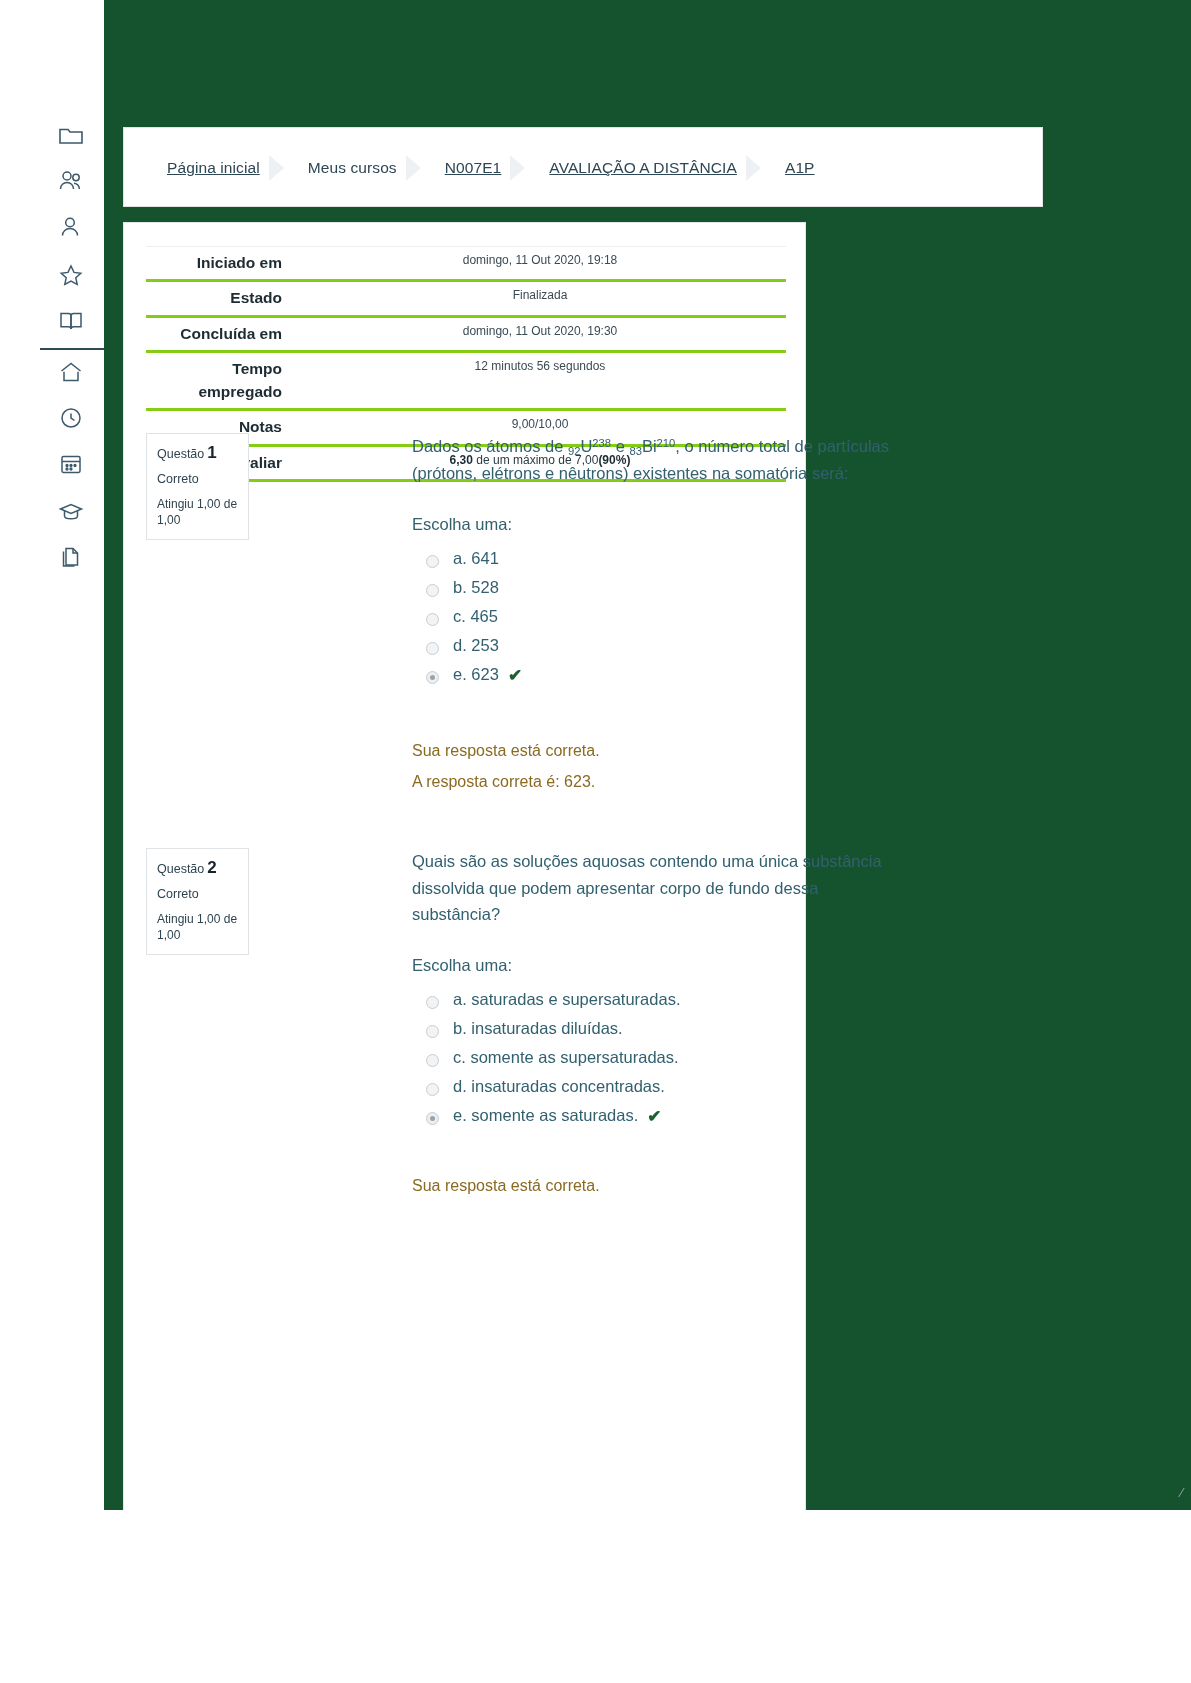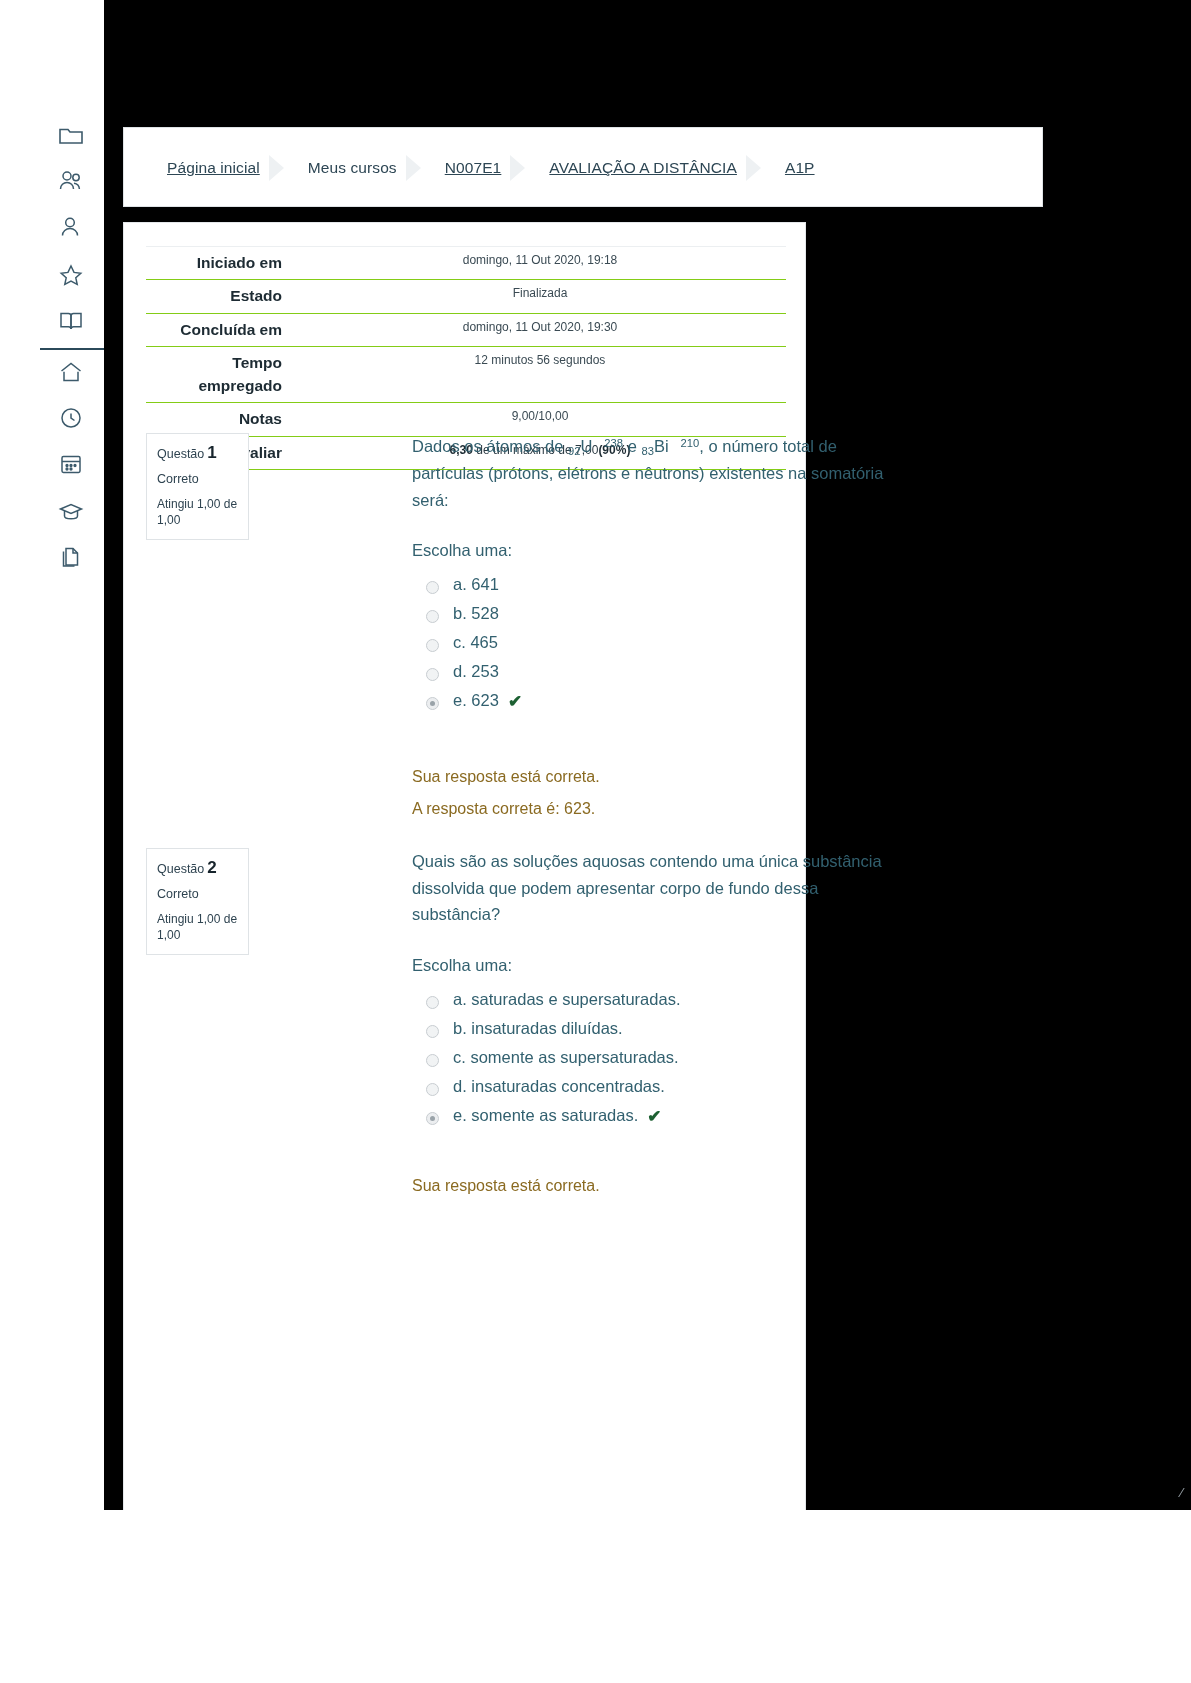--- a/index.html
+++ b/index.html
@@ -6,21 +6,21 @@
   html, body {
     margin: 0; padding: 0;
     background: #ffffff;
     width: 1191px;
     font-family: "Liberation Sans", sans-serif;
   }
   #page {
     position: relative;
     width: 1191px;
     height: 1510px;
-    background: #000000;
+    background: #14532d;
     overflow: hidden;
   }
 
   
   #rail {
     position: absolute;
     left: 0; top: 0;
     width: 104px;
     height: 1683px;
     background: #ffffff;
@@ -90,21 +90,21 @@
     border-top: 1px solid #e4e7ea;
   }
 
   
   #summary-table {
     position: absolute;
     left: 22px; top: 23px;
     width: 640px;
     border-collapse: collapse;
   }
-  #summary-table tr { border-bottom: 1px solid #84cc16; }
+  #summary-table tr { border-bottom: 3px solid #84cc16; }
   #summary-table tr:first-child { border-top: 1px solid #eceff1; }
   #summary-table th {
     text-align: right;
     vertical-align: top;
     font-weight: bold;
     font-size: 15.5px;
     color: #1d2b33;
     padding: 5px 12px 5px 0;
     width: 148px;
     line-height: 1.45;
@@ -159,21 +159,21 @@
     left: 288px; top: 0;
     width: 480px;
   }
   .q-text {
     font-size: 16.5px;
     line-height: 1.62;
     color: #32606f;
     margin: 0 0 28px 0;
   }
   .q-text sub { font-size: 0.68em; vertical-align: -0.25em; }
-  .q-text sup { font-size: 0.68em; vertical-align: 0.45em; padding-left: 12px; }
+  .q-text sup { font-size: 0.68em; vertical-align: 0.45em; }
   .choose-label {
     font-size: 16.5px;
     color: #32606f;
     margin-bottom: 10px;
   }
   .answers { list-style: none; margin: 0; padding: 0; }
   .answer-row {
     display: flex;
     align-items: flex-end;
     padding: 5px 0 5px 14px;

